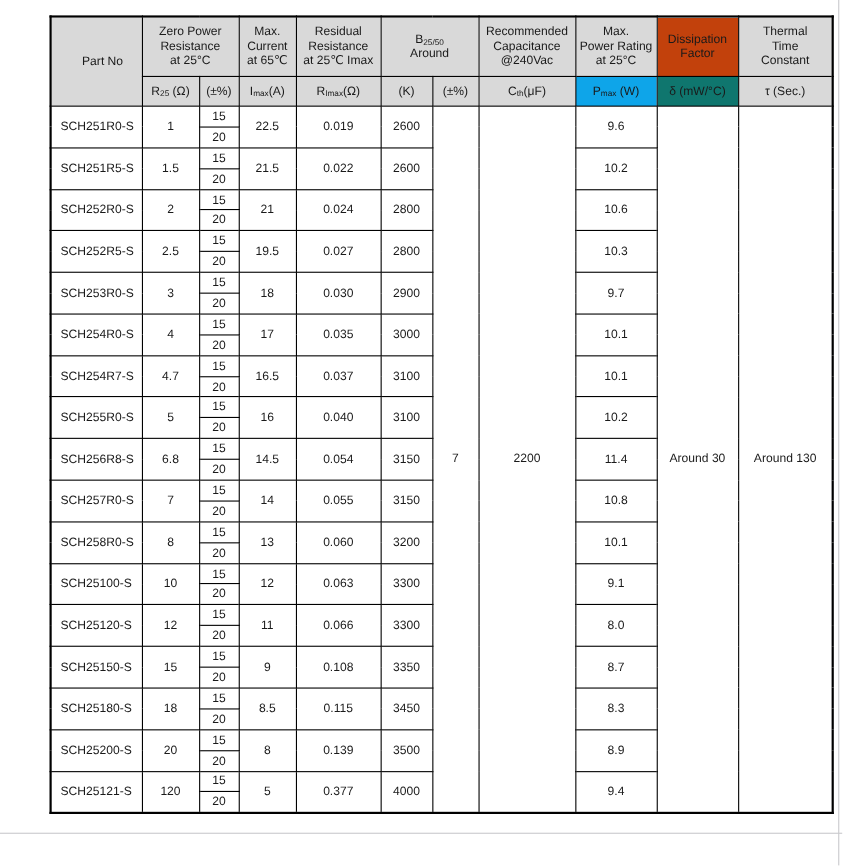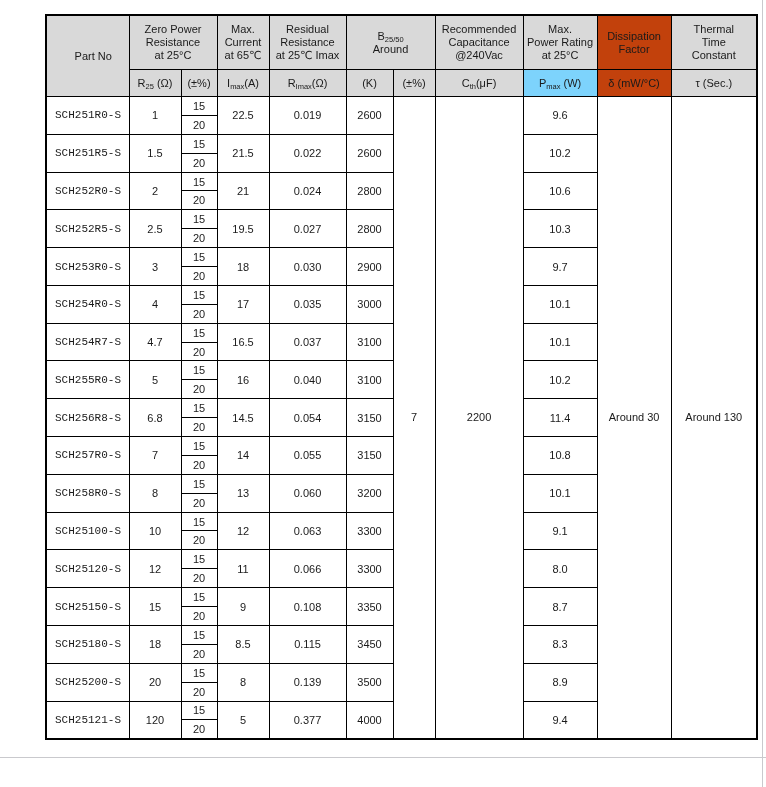--- a/index.html
+++ b/index.html
@@ -53,21 +53,20 @@
     background: #d9d9d9;
     font-weight: normal;
     line-height: 13px;
   }
   table.spec thead tr.top-row th { height: 53px; }
   table.spec thead tr.sub-row th { height: 26px; }
   table.spec tbody tr { height: 18.9px; }
   table.spec td.part {
     text-align: left;
     padding-left: 8px;
-    font-family: Liberation Mono, monospace;
   }
   table.spec td.tol-top {
     border-bottom: 1px solid #000;
   }
   sub {
     font-size: 7.5px;
     line-height: 0;
     vertical-align: -1.5px;
   }
 </style>
@@ -102,22 +101,22 @@
           <th style="background: rgb(217, 217, 217);"><span>Thermal</span><br><span>Time</span><br><span>Constant</span></th>
         </tr>
         <tr class="sub-row">
           <th style="background: rgb(217, 217, 217);"><span>R</span><sub>25</sub><span> (Ω)</span></th>
           <th style="background: rgb(217, 217, 217);"><span>(±%)</span></th>
           <th style="background: rgb(217, 217, 217);"><span>I</span><sub>max</sub><span>(A)</span></th>
           <th style="background: rgb(217, 217, 217);"><span>R</span><sub>Imax</sub><span>(Ω)</span></th>
           <th style="background: rgb(217, 217, 217);"><span>(K)</span></th>
           <th style="background: rgb(217, 217, 217);"><span>(±%)</span></th>
           <th style="background: rgb(217, 217, 217);"><span>C</span><sub>th</sub><span>(μF)</span></th>
-          <th style="background: #7dd3fc; text-align: center;"><span>P</span><sub>max</sub><span> (W)</span></th>
-          <th style="background: #c2410c;"><span>δ (mW/°C)</span></th>
+          <th style="background: #0ea5e9; text-align: center;"><span>P</span><sub>max</sub><span> (W)</span></th>
+          <th style="background: #0f766e;"><span>δ (mW/°C)</span></th>
           <th style="background: rgb(217, 217, 217);"><span>τ (Sec.)</span></th>
         </tr>
       </thead>
     <tbody>
         <tr>
           <td rowspan="2" class="part">SCH251R0-S</td>
           <td rowspan="2">1</td>
           <td class="tol-top">15</td>
           <td rowspan="2">22.5</td>
           <td rowspan="2">0.019</td>

